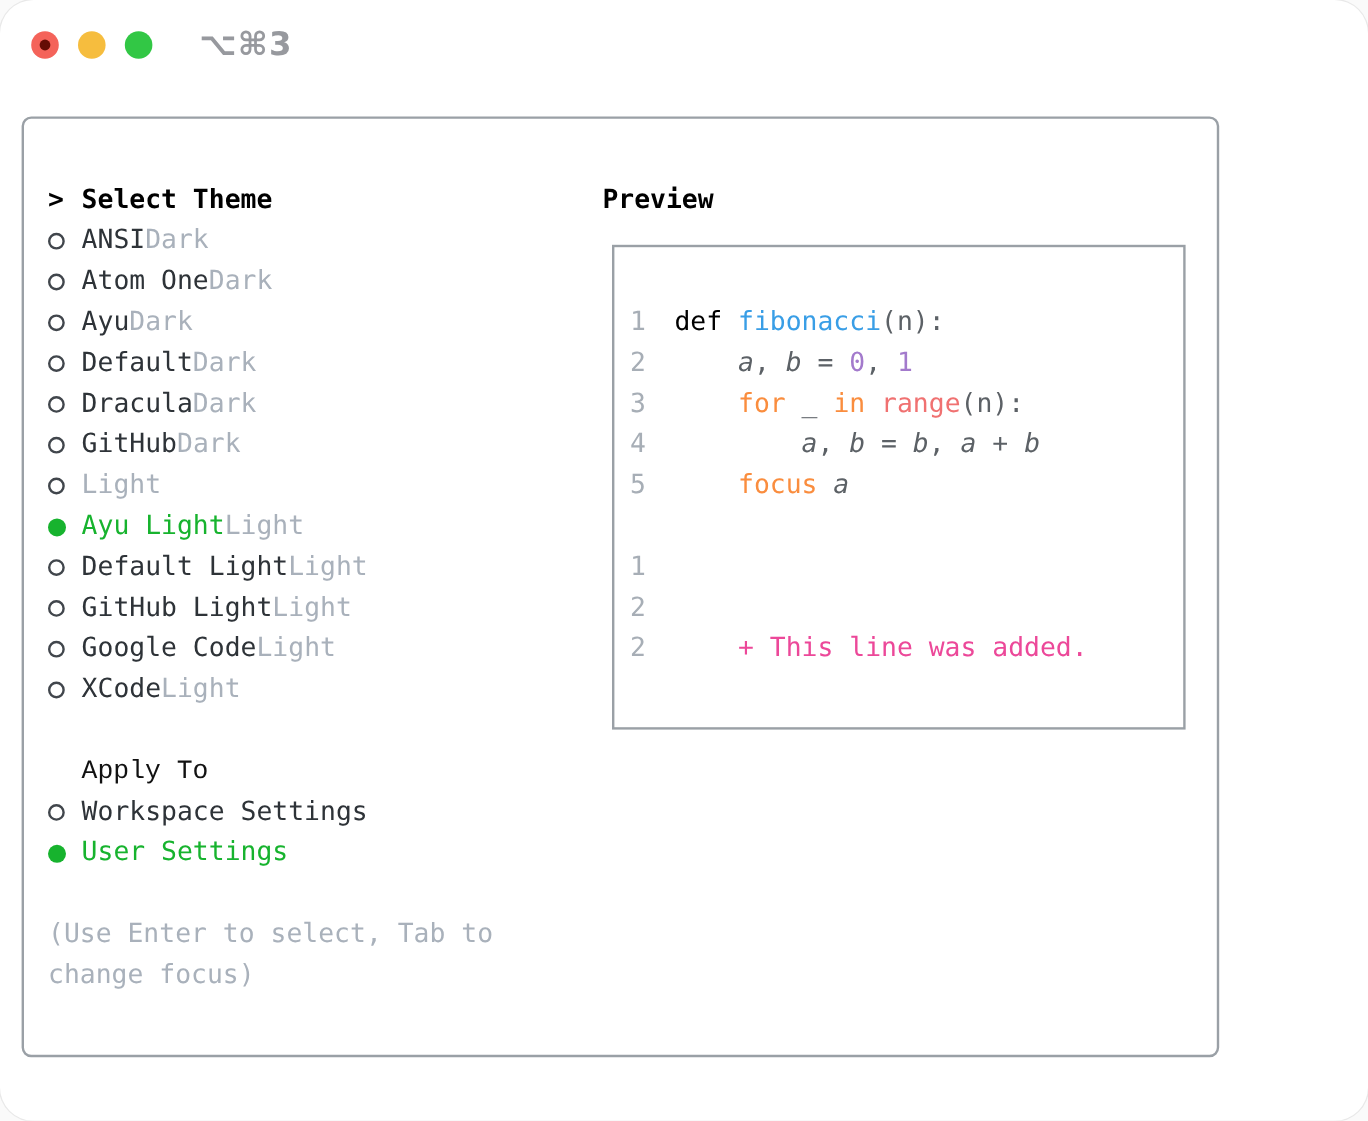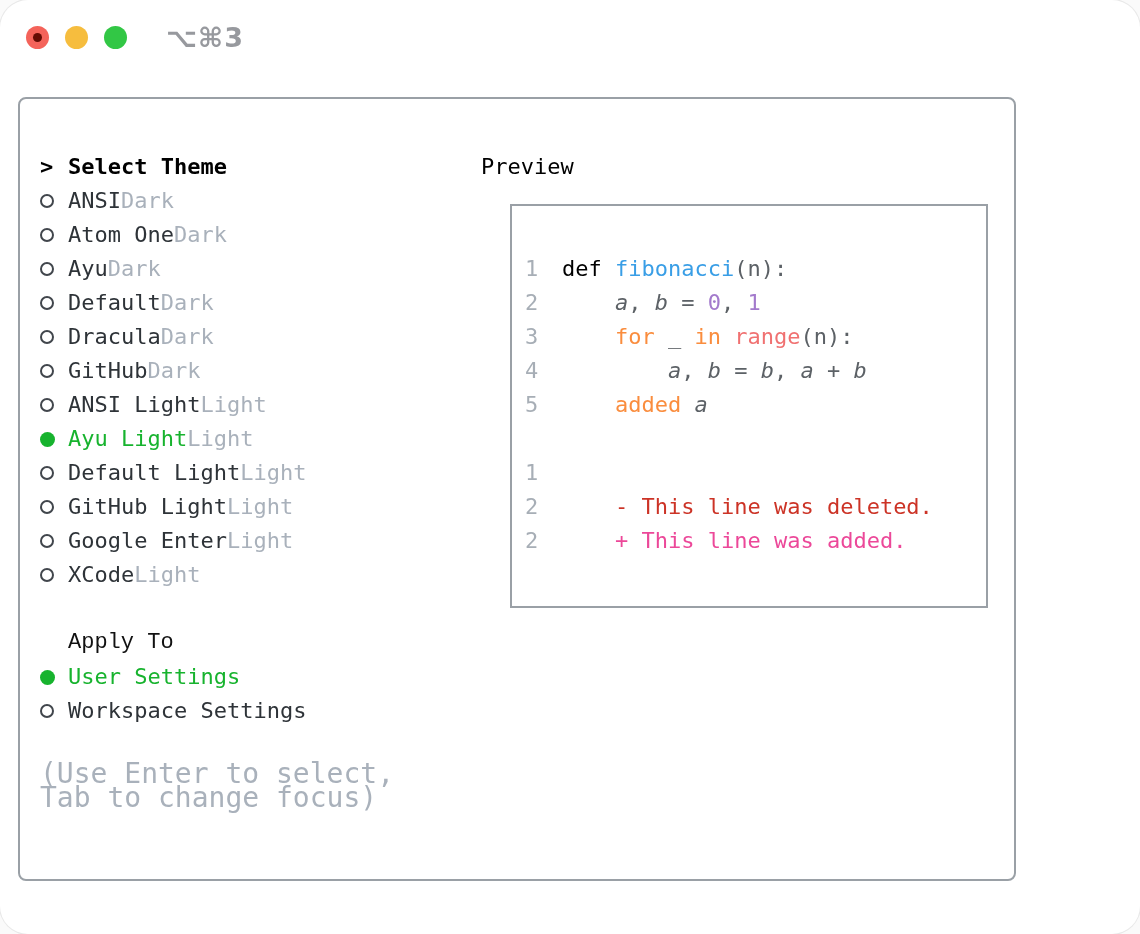--- a/index.html
+++ b/index.html
@@ -29,23 +29,23 @@
   .row{display:flex;align-items:center;height:34px;font-size:22px;line-height:34px;white-space:pre;}
   .row .marker{display:inline-flex;align-items:center;width:28px;flex:0 0 28px;}
   .cursor{font-weight:bold;color:#000;}
   .h1{font-weight:bold;color:#000;}
   .item-name{color:var(--item-text,#2e3338);}
   .item-name.sel{color:var(--sel-green,#17b32e);}
   .variant{color:var(--muted,#a9b1bb);}
   .circle{width:14px;height:14px;border-radius:50%;border:2px solid var(--circle,#41464c);background:transparent;}
   .circle.sel{width:15px;height:15px;border:none;background:var(--sel-green,#17b32e);}
   .blank{height:34px;}
-  .hint{font-size:28px;line-height:24px;color:var(--muted,#a9b1bb);white-space:normal;width:412px;}
+  .hint{font-size:22px;line-height:34px;color:var(--muted,#a9b1bb);white-space:normal;width:412px;}
   
-  .preview-heading{position:absolute;left:461px;top:51px;height:34px;font-size:22px;line-height:34px;font-weight:normal;color:#000;}
+  .preview-heading{position:absolute;left:482px;top:51px;height:34px;font-size:22px;line-height:34px;font-weight:bold;color:#000;}
   .preview-box{
     position:absolute;left:490px;top:105px;width:478px;height:404px;
     border:2px solid var(--panel-border,#9aa0a6);background:#fff;padding:46px 0 0 13px;overflow:hidden;
   }
   .pline{display:flex;height:34px;font-size:22px;line-height:34px;white-space:pre;}
   .pline .g{width:24px;flex:0 0 24px;margin-right:13px;color:var(--linenum,#a7aeb6);}
   .tok-variable{font-style:italic;}
 </style>
 </head>
 <body>
@@ -67,56 +67,56 @@
         <span class="h1">Select Theme</span>
       </div>
 
       <div id="theme-list">
           <div class="row"><span class="marker"><span class="circle"></span></span><span class="item-name">ANSI</span> <span class="variant">Dark</span></div>
           <div class="row"><span class="marker"><span class="circle"></span></span><span class="item-name">Atom One</span> <span class="variant">Dark</span></div>
           <div class="row"><span class="marker"><span class="circle"></span></span><span class="item-name">Ayu</span> <span class="variant">Dark</span></div>
           <div class="row"><span class="marker"><span class="circle"></span></span><span class="item-name">Default</span> <span class="variant">Dark</span></div>
           <div class="row"><span class="marker"><span class="circle"></span></span><span class="item-name">Dracula</span> <span class="variant">Dark</span></div>
           <div class="row"><span class="marker"><span class="circle"></span></span><span class="item-name">GitHub</span> <span class="variant">Dark</span></div>
-          <div class="row"><span class="marker"><span class="circle"></span></span><span class="item-name">ANSI Light</span> <span class="variant">Light</span></div>
+          <div class="row"><span class="marker"><span class="circle"></span></span> <span class="variant">Light</span></div>
           <div class="row"><span class="marker"><span class="circle sel"></span></span><span class="item-name sel">Ayu Light</span> <span class="variant">Light</span></div>
           <div class="row"><span class="marker"><span class="circle"></span></span><span class="item-name">Default Light</span> <span class="variant">Light</span></div>
           <div class="row"><span class="marker"><span class="circle"></span></span><span class="item-name">GitHub Light</span> <span class="variant">Light</span></div>
-          <div class="row"><span class="marker"><span class="circle"></span></span><span class="item-name">Google Enter</span> <span class="variant">Light</span></div>
+          <div class="row"><span class="marker"><span class="circle"></span></span><span class="item-name">Google Code</span> <span class="variant">Light</span></div>
           <div class="row"><span class="marker"><span class="circle"></span></span><span class="item-name">XCode</span> <span class="variant">Light</span></div>
         </div>
 
       <div class="blank"></div>
 
       <div class="row">
         <span class="marker"></span>
         <span class="item-name" style="color:#111;font-family:Liberation Mono, monospace;">Apply To</span>
       </div>
 
       <div id="apply-list">
+          <div class="row"><span class="marker"><span class="circle"></span></span><span class="item-name">Workspace Settings</span></div>
           <div class="row"><span class="marker"><span class="circle sel"></span></span><span class="item-name sel">User Settings</span></div>
-          <div class="row"><span class="marker"><span class="circle"></span></span><span class="item-name">Workspace Settings</span></div>
         </div>
 
       <div class="blank"></div>
 
       <div class="hint">(Use Enter to select, Tab to change focus)</div>
     </div>
 
     <div class="preview-heading">Preview</div>
 
     <div class="preview-box">
       <div id="code-lines">
           <div class="pline"><span class="g">1</span><span><span class="tok-keyword" style="color: #000000;">def</span><span class="tok-plain" style="color: rgb(92, 97, 102);"> </span><span class="tok-function" style="color: rgb(57, 158, 230);">fibonacci</span><span class="tok-plain" style="color: rgb(92, 97, 102);">(n):</span></span></div>
           <div class="pline"><span class="g">2</span><span><span class="tok-plain" style="color: rgb(92, 97, 102);">    </span><span class="tok-variable" style="color: rgb(92, 97, 102);">a</span><span class="tok-plain" style="color: rgb(92, 97, 102);">, </span><span class="tok-variable" style="color: rgb(92, 97, 102);">b</span><span class="tok-plain" style="color: rgb(92, 97, 102);"> = </span><span class="tok-number" style="color: rgb(163, 122, 204);">0</span><span class="tok-plain" style="color: rgb(92, 97, 102);">, </span><span class="tok-number" style="color: rgb(163, 122, 204);">1</span></span></div>
           <div class="pline"><span class="g">3</span><span><span class="tok-plain" style="color: rgb(92, 97, 102);">    </span><span class="tok-keyword" style="color: rgb(250, 141, 62);">for</span><span class="tok-plain" style="color: rgb(92, 97, 102);"> _ </span><span class="tok-keyword" style="color: rgb(250, 141, 62);">in</span><span class="tok-plain" style="color: rgb(92, 97, 102);"> </span><span class="tok-builtin" style="color: rgb(240, 113, 113);">range</span><span class="tok-plain" style="color: rgb(92, 97, 102);">(n):</span></span></div>
           <div class="pline"><span class="g">4</span><span><span class="tok-plain" style="color: rgb(92, 97, 102);">        </span><span class="tok-variable" style="color: rgb(92, 97, 102);">a</span><span class="tok-plain" style="color: rgb(92, 97, 102);">, </span><span class="tok-variable" style="color: rgb(92, 97, 102);">b</span><span class="tok-plain" style="color: rgb(92, 97, 102);"> = </span><span class="tok-variable" style="color: rgb(92, 97, 102);">b</span><span class="tok-plain" style="color: rgb(92, 97, 102);">, </span><span class="tok-variable" style="color: rgb(92, 97, 102);">a</span><span class="tok-plain" style="color: rgb(92, 97, 102);"> + </span><span class="tok-variable" style="color: rgb(92, 97, 102);">b</span></span></div>
-          <div class="pline"><span class="g">5</span><span><span class="tok-plain" style="color: rgb(92, 97, 102);">    </span><span class="tok-keyword" style="color: rgb(250, 141, 62);">added</span><span class="tok-plain" style="color: rgb(92, 97, 102);"> </span><span class="tok-variable" style="color: rgb(92, 97, 102);">a</span></span></div>
+          <div class="pline"><span class="g">5</span><span><span class="tok-plain" style="color: rgb(92, 97, 102);">    </span><span class="tok-keyword" style="color: rgb(250, 141, 62);">focus</span><span class="tok-plain" style="color: rgb(92, 97, 102);"> </span><span class="tok-variable" style="color: rgb(92, 97, 102);">a</span></span></div>
         </div>
       <div class="blank"></div>
       <div id="diff-lines">
           <div class="pline"><span class="g">1</span></div>
-          <div class="pline"><span class="g">2</span><span style="color: rgb(204, 51, 38);">    - This line was deleted.</span></div>
+          <div class="pline"><span class="g">2</span></div>
           <div class="pline"><span class="g">2</span><span style="color: #ec4899;">    + This line was added.</span></div>
         </div>
     </div>
   </div>
 </div>
 
 </body></html>

